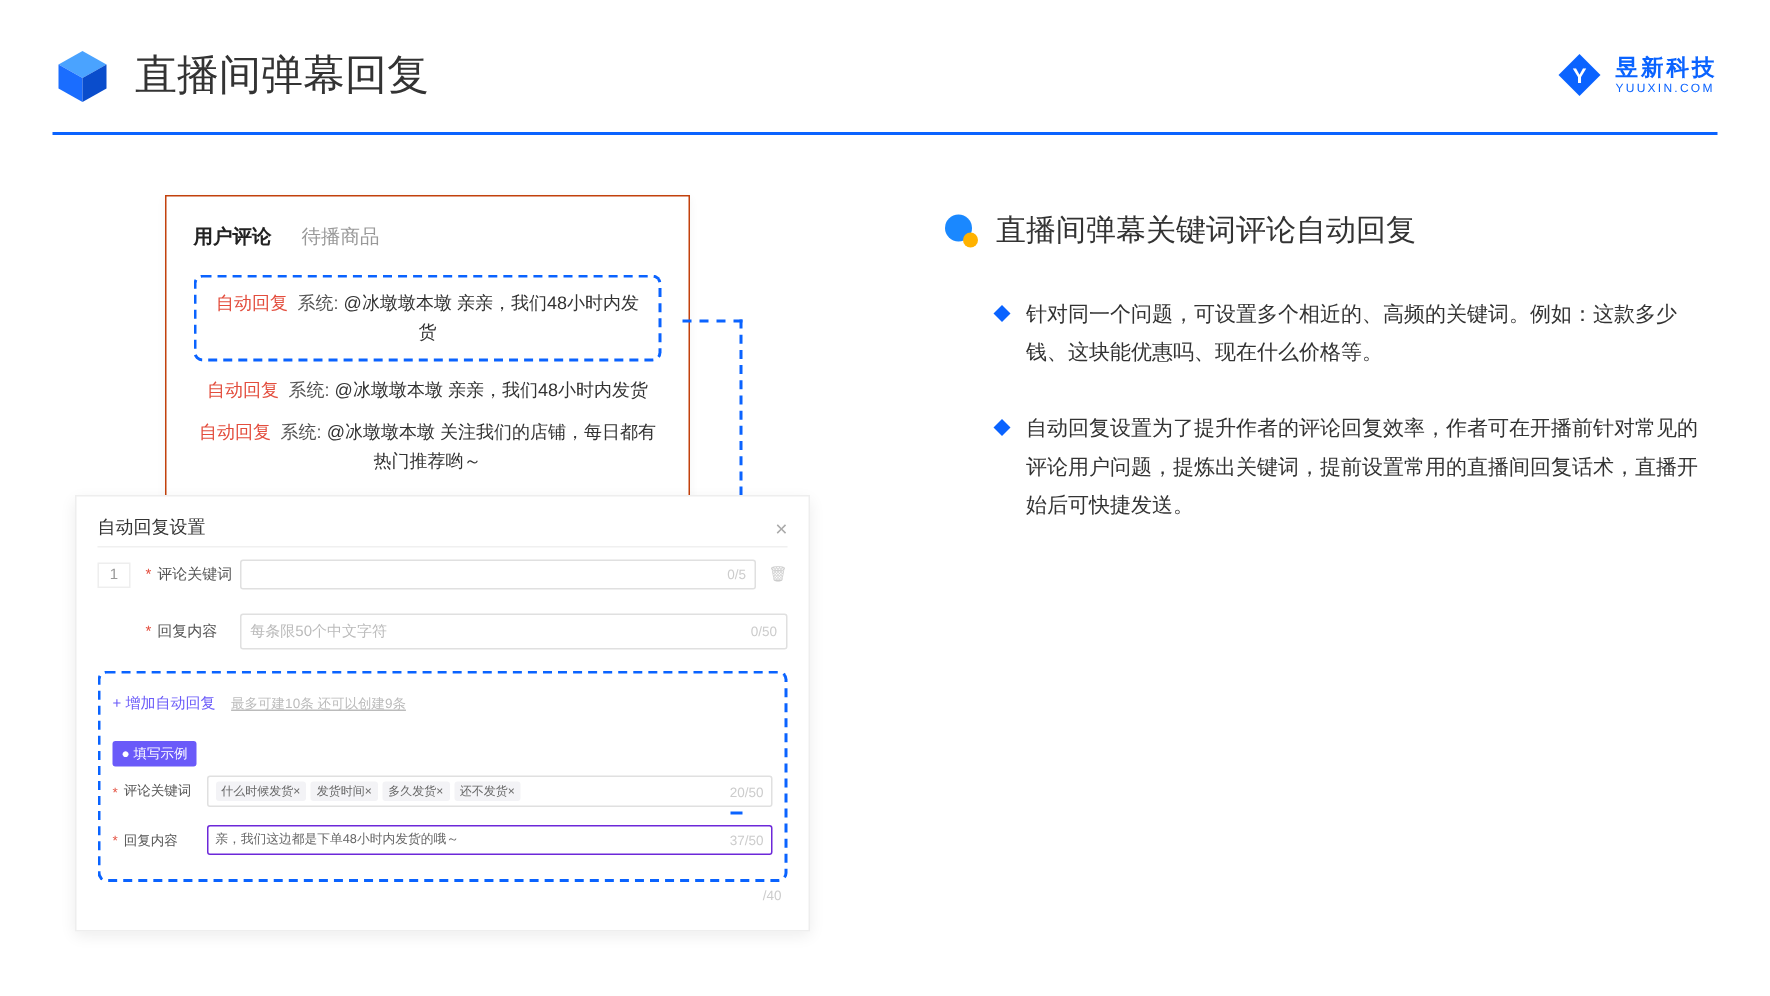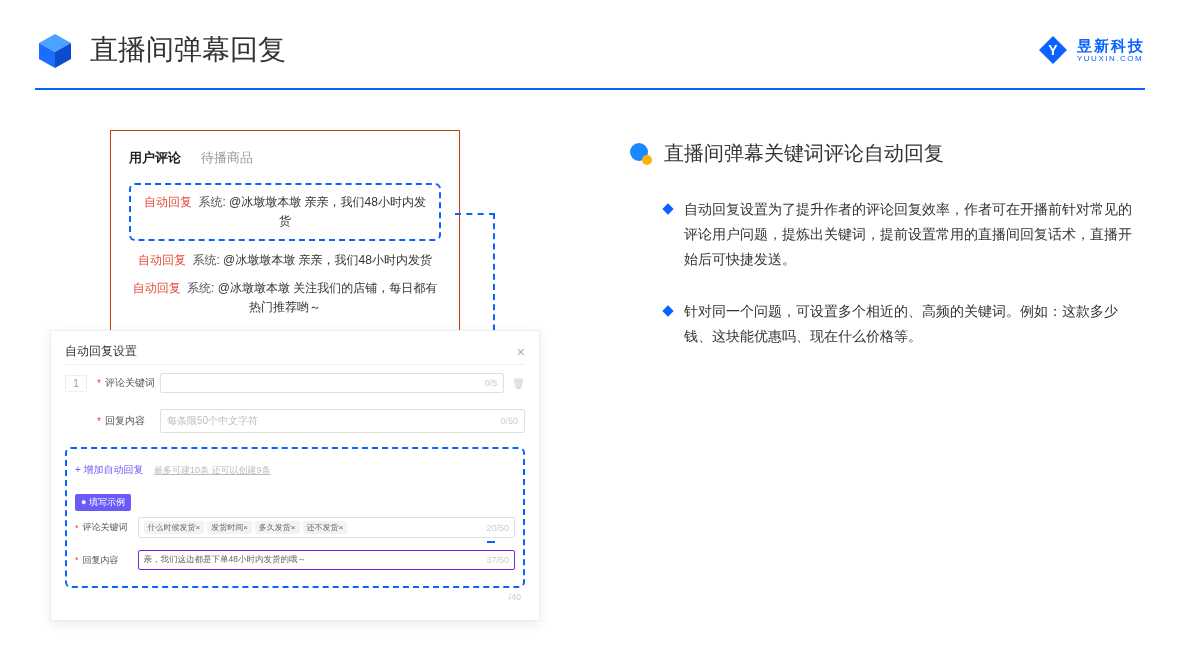--- a/index.html
+++ b/index.html
@@ -182,21 +182,21 @@
     <div class="section-title-row">
       <div class="dot-icon">
         <div class="dot-blue"></div>
           <div class="dot-yellow"></div>
       </div>
       <div class="section-title">直播间弹幕关键词评论自动回复</div>
     </div>
     <div class="bullets">
       <div class="bullet">
         <div class="diamond"></div>
-        <div class="bullet-text">自动回复设置为了提升作者的评论回复效率，作者可在开播前针对常见的评论用户问题，提炼出关键词，提前设置常用的直播间回复话术，直播开始后可快捷发送。</div>
+        <div class="bullet-text">针对同一个问题，可设置多个相近的、高频的关键词。例如：这款多少钱、这块能优惠吗、现在什么价格等。</div>
       </div>
       <div class="bullet">
         <div class="diamond"></div>
-        <div class="bullet-text">针对同一个问题，可设置多个相近的、高频的关键词。例如：这款多少钱、这块能优惠吗、现在什么价格等。</div>
+        <div class="bullet-text">自动回复设置为了提升作者的评论回复效率，作者可在开播前针对常见的评论用户问题，提炼出关键词，提前设置常用的直播间回复话术，直播开始后可快捷发送。</div>
       </div>
     </div>
   </div>
 </div>
 
 </body></html>

